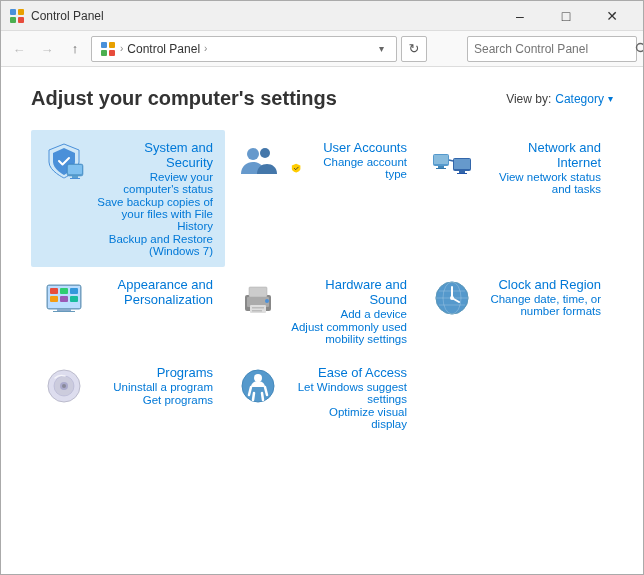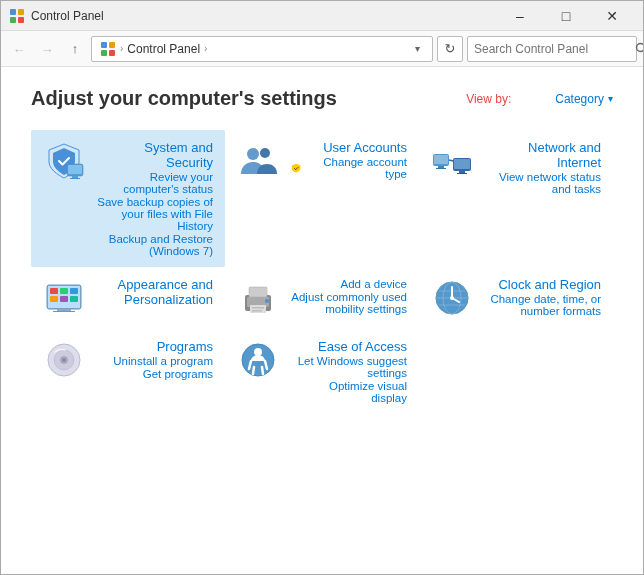--- a/index.html
+++ b/index.html
@@ -117,20 +117,21 @@
       border-radius: 2px;
     }
     .search-box {
       height: 26px;
       border: 1px solid #bbb;
       background: #fff;
       display: flex;
       align-items: center;
       border-radius: 2px;
       width: 170px;
+      margin-left: 36px;
     }
     .search-input {
       border: none;
       outline: none;
       font-size: 12px;
       color: #999;
       flex: 1;
       padding: 0 6px;
       background: transparent;
     }
@@ -165,25 +166,24 @@
       font-weight: 700;
       color: #333;
     }
     .view-by {
       display: flex;
       align-items: center;
       gap: 4px;
       font-size: 12px;
       color: #333;
     }
-    .view-by-label { color: #ef4444; }
+    .view-by-label { color: #404040; }
     .view-by-value {
       color: #0078d7;
       cursor: pointer;
-      margin-left: 40px;
     }
     .view-by-arrow { color: #0078d7; font-size: 10px; }
 
     
     .panel-grid {
       display: grid;
       grid-template-columns: 1fr 1fr 1fr;
       gap: 0;
       text-align: right;
     }
@@ -397,20 +397,21 @@
           <rect x="8" y="18" width="26" height="16" fill="#888" rx="2"></rect>
           <rect x="10" y="20" width="22" height="10" fill="#aaa" rx="1"></rect>
           <rect x="12" y="10" width="18" height="10" fill="#ccc" rx="1" stroke="#aaa" stroke-width="0.5"></rect>
           <rect x="13" y="28" width="16" height="8" fill="#ddd" rx="1"></rect>
           <circle cx="30" cy="24" r="2" fill="#4a90d9"></circle>
           <rect x="15" y="30" width="12" height="1.5" fill="#bbb"></rect>
           <rect x="15" y="33" width="10" height="1.5" fill="#bbb"></rect>
         </svg>
       </div>
       <div class="panel-text">
+        <span class="panel-name">Hardware and Sound</span>
         <a class="panel-link">Add a device</a>
         <a class="panel-link">Adjust commonly used mobility settings</a>
       </div>
     </div>
 
     <div class="panel-item">
       <div class="panel-icon">
         <svg width="42" height="42" viewBox="0 0 42 42">
 
           <circle cx="21" cy="21" r="16" fill="#5599cc" stroke="#4488bb" stroke-width="1"></circle>

